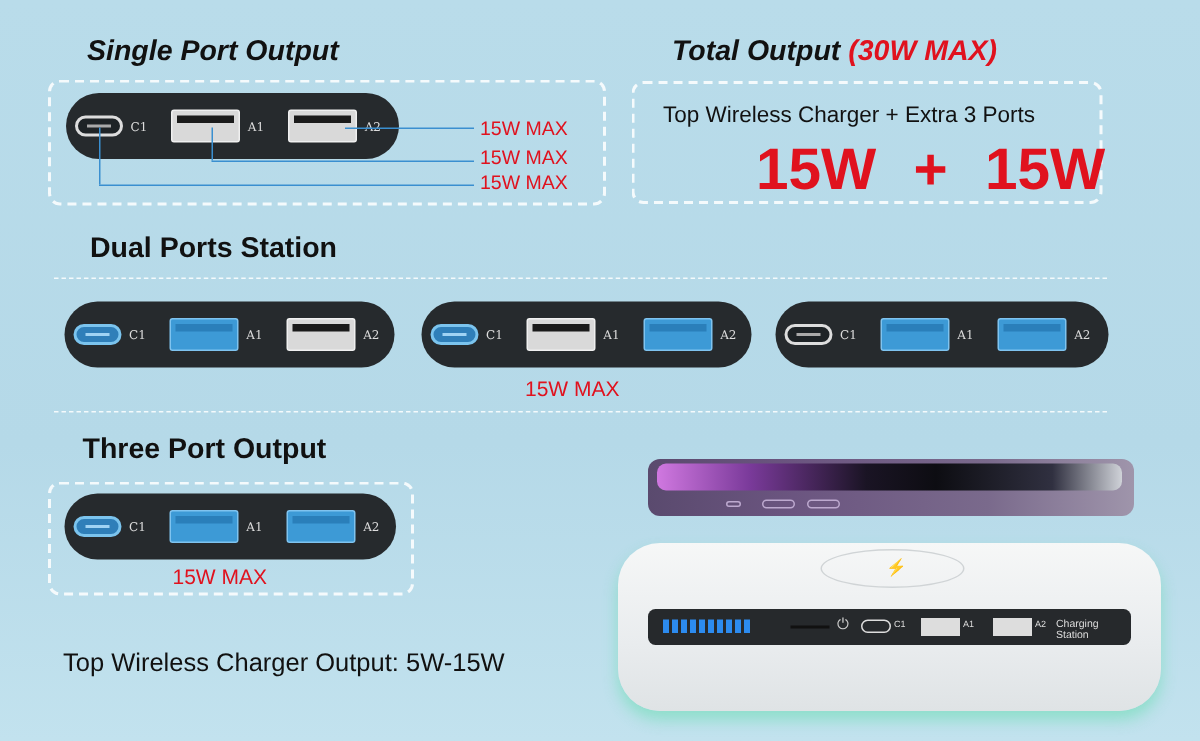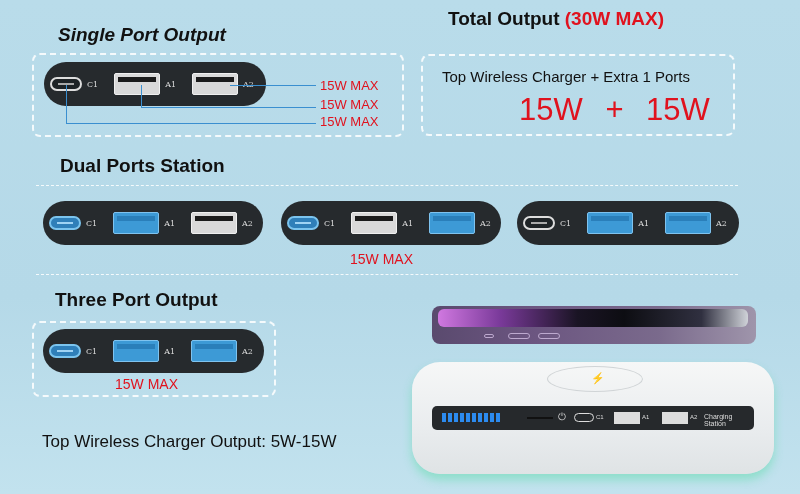--- a/index.html
+++ b/index.html
@@ -52,27 +52,27 @@
 
 <div class="conn" style="left:230px;top:85px;width:86px;height:1px;"></div>
 <div class="conn" style="left:141px;top:85px;width:1px;height:22px;"></div>
 <div class="conn" style="left:141px;top:107px;width:175px;height:1px;"></div>
 <div class="conn" style="left:66px;top:85px;width:1px;height:38px;"></div>
 <div class="conn" style="left:66px;top:123px;width:250px;height:1px;"></div>
 <div class="abs max" style="left:320px;top:78px;">15W MAX</div>
 <div class="abs max" style="left:320px;top:97px;">15W MAX</div>
 <div class="abs max" style="left:320px;top:114px;">15W MAX</div>
 
-<div class="abs heading" style="left:448px;top:8px;">
+<div class="abs heading" style="left:448px;top:24px;font-style:italic;">
   <span>Total Output</span>
   <span class="red">(30W MAX)</span>
 </div>
 <div class="abs dashed-box" style="left:421px;top:54px;width:314px;height:82px;"></div>
-<div class="abs" style="left:442px;top:68px;font-size:15px;color:#111;">Top Wireless Charger + Extra 1 Ports</div>
-<div class="abs red" style="left:504px;top:92px;font-size:31px;font-weight:normal;margin-left:15px;">
+<div class="abs" style="left:442px;top:68px;font-size:15px;color:#111;">Top Wireless Charger + Extra 3 Ports</div>
+<div class="abs red" style="left:504px;top:92px;font-size:39px;font-weight:bold;">
   <span>15W</span>
   <span style="margin:0 14px;">+</span>
   <span>15W</span>
 </div>
 
 <div class="abs heading" style="left:60px;top:155px;">Dual Ports Station</div>
 <div class="abs dash-line" style="left:36px;top:185px;width:702px;"></div>
 
 <div class="abs strip" style="left:43px;top:201px;width:220px;padding-left:6px;">
   <div class="port-c blue"></div>

